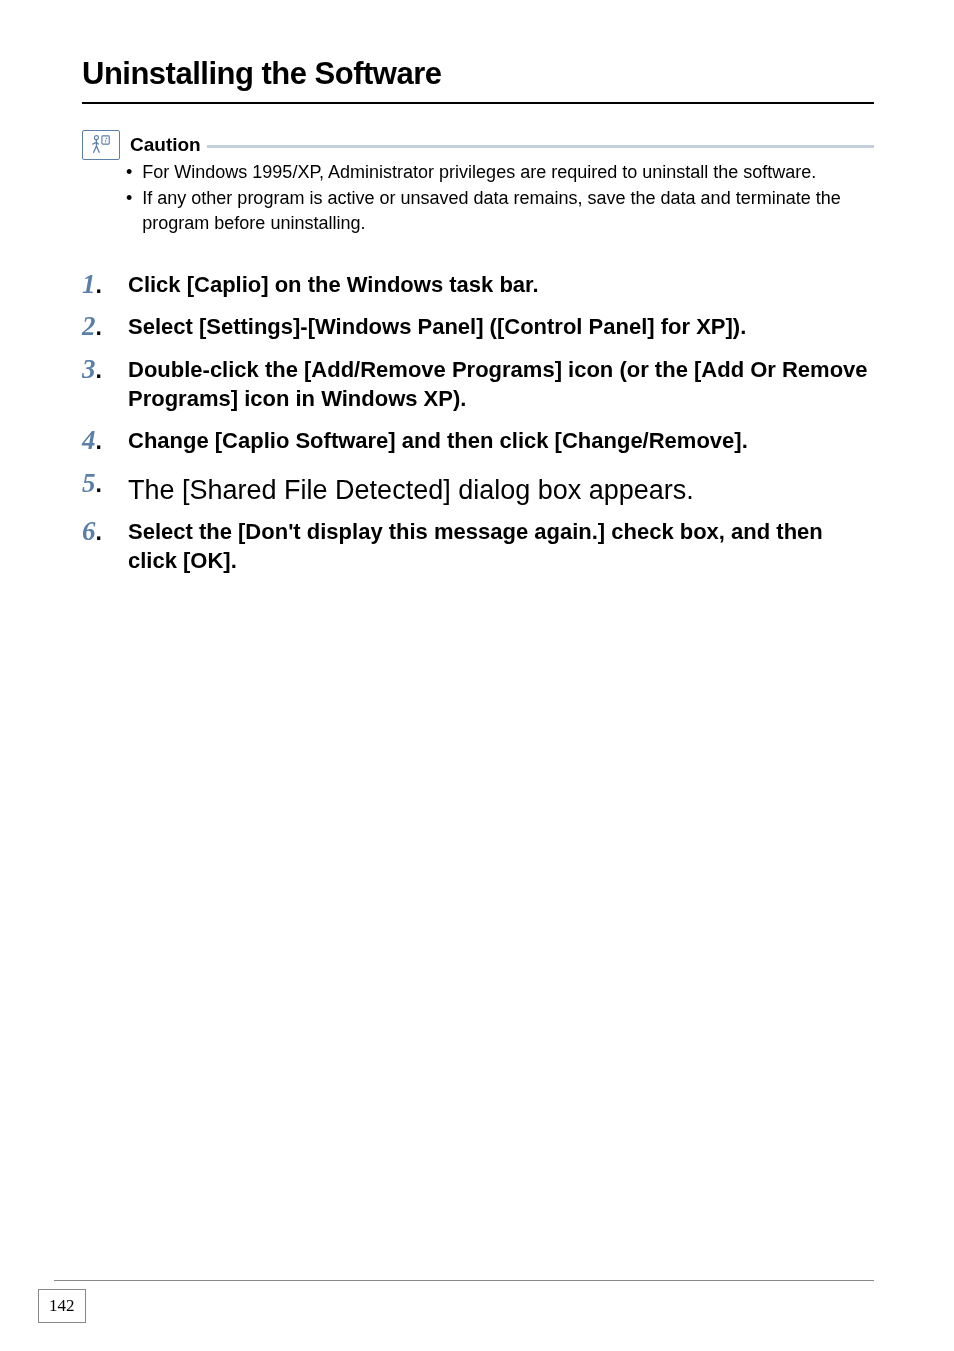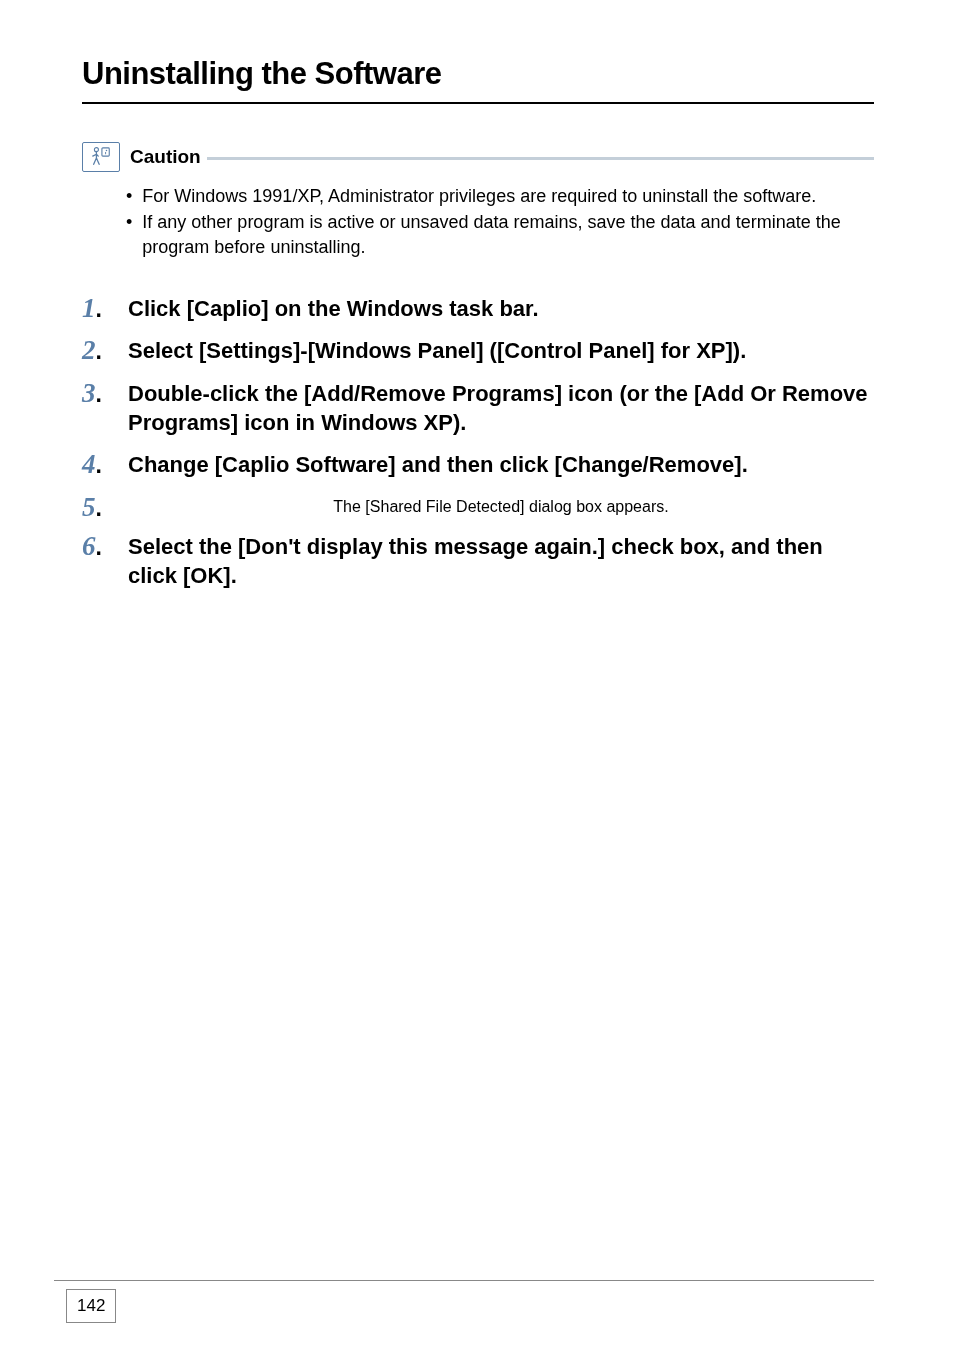--- a/index.html
+++ b/index.html
@@ -18,26 +18,25 @@
     .content {
       padding: 56px 80px 0 82px;
     }
     .main-heading {
       font-size: 31px;
       font-weight: 900;
       font-family: Arial, Helvetica, sans-serif;
       letter-spacing: -0.5px;
       border-bottom: 2px solid #000;
       padding-bottom: 10px;
-      margin-bottom: 38px;
+      margin-bottom: 26px;
     }
     .caution-row {
       display: flex;
       align-items: center;
-      margin-bottom: 12px;
     }
     .caution-icon-box {
       width: 38px;
       height: 30px;
       border: 1px solid #5a7fa8;
       border-radius: 2px;
       margin-right: 10px;
       display: flex;
       align-items: center;
       justify-content: center;
@@ -100,29 +99,29 @@
       flex: 1;
       padding-top: 2px;
     }
     .step-title {
       font-size: 22px;
       font-weight: bold;
       line-height: 1.3;
       margin-bottom: 4px;
     }
     .step-desc {
-      font-size: 16px;
+      font-size: 27px;
       line-height: 1.35;
       margin-top: 2px;
-      text-align: center;
     }
     .page-footer {
       position: absolute;
       bottom: 28px;
-      left: 66px;
+      left: 38px;
+      font-family: Liberation Serif, serif;
     }
     .page-num-box {
       border: 1px solid #888;
       padding: 6px 10px;
       font-size: 17px;
       display: inline-block;
     }
     .footer-line {
       position: absolute;
       bottom: 70px;
@@ -148,21 +147,21 @@
         <line x1="17" y1="6.5" x2="17" y2="9" stroke="#5a7fa8" stroke-width="1"></line>
       </svg>
     </div>
     <div class="caution-label">Caution</div>
     <div class="caution-line"></div>
   </div>
 
   <div class="caution-list">
     <div class="caution-item">
       <span class="bullet">•</span>
-      <span>For Windows 1991/XP, Administrator privileges are required to uninstall the software.</span>
+      <span>For Windows 1995/XP, Administrator privileges are required to uninstall the software.</span>
     </div>
     <div class="caution-item">
       <span class="bullet">•</span>
       <span>If any other program is active or unsaved data remains, save the data and terminate the program before uninstalling.</span>
     </div>
   </div>
 
   <div class="steps">
 
     <div class="step">

